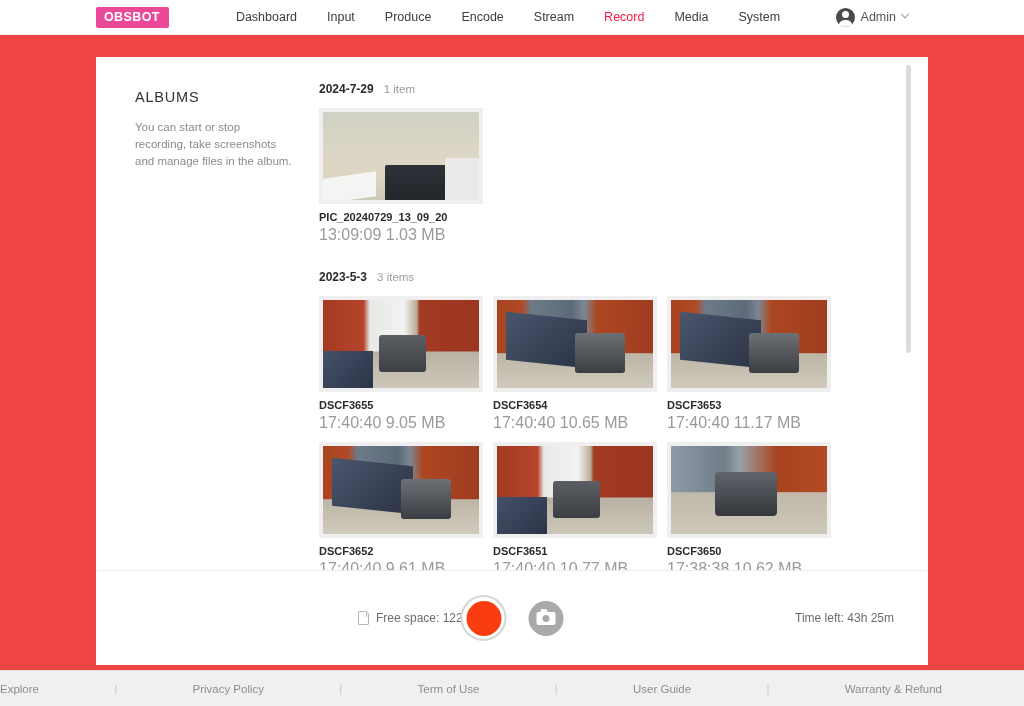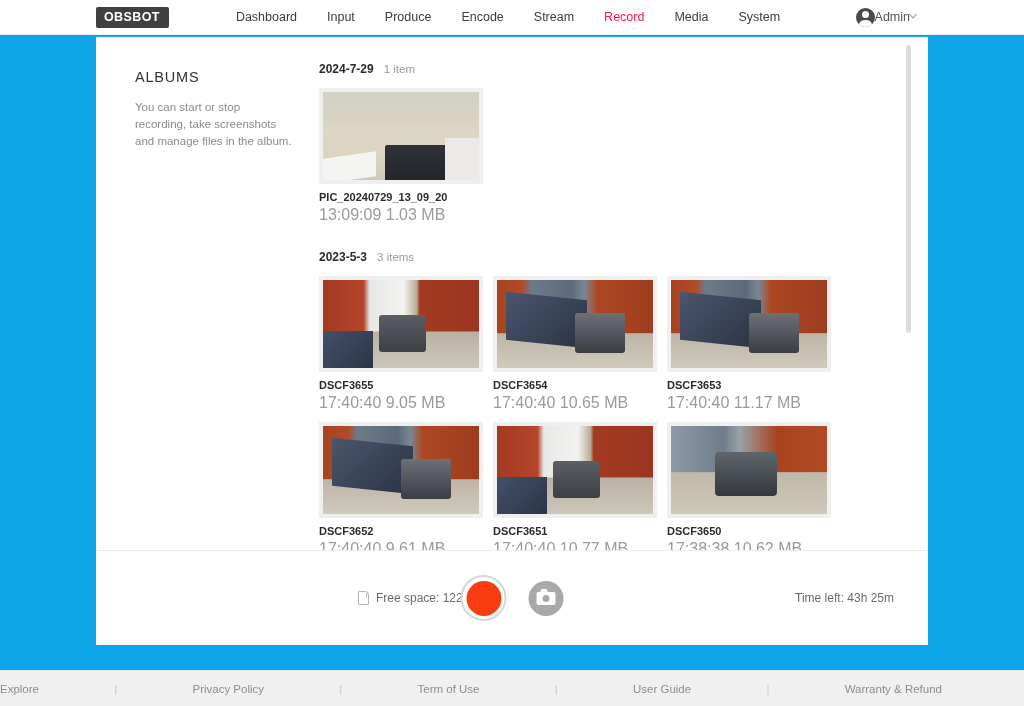--- a/index.html
+++ b/index.html
@@ -14,21 +14,21 @@
   .topbar {
     height: 35px;
     background: #ffffff;
     display: flex;
     align-items: center;
     position: relative;
     border-bottom: 1px solid #ececec;
   }
   .logo {
     margin-left: 96px;
-    background: #404040;
+    background: #ec4899;
     color: #ffffff;
     font-size: 12.5px;
     font-weight: bold;
     letter-spacing: 0.4px;
     padding: 4px 9px 4px 8px;
     border-radius: 2px;
     line-height: 13px;
   }
   .nav {
     display: flex;
@@ -39,23 +39,24 @@
   .nav-item {
     font-size: 12.5px;
     color: #3d3d3d;
     cursor: pointer;
     white-space: nowrap;
   }
   .nav-item.active { color: #ff1744; }
 
   .admin {
     position: absolute;
-    right: 108px;
-    display: flex;
-    align-items: center;
+    right: 116px;
+    display: flex;
+    align-items: center;
+    gap: 6px;
     cursor: pointer;
     margin-left: 20px;
   }
   .avatar {
     width: 19px; height: 19px;
     border-radius: 50%;
     background: #4a4a4a;
     position: relative;
     overflow: hidden;
     flex: none;
@@ -80,22 +81,22 @@
   .chev {
     width: 6px; height: 6px;
     border-right: 1.3px solid #9b9b9b;
     border-bottom: 1.3px solid #9b9b9b;
     transform: rotate(45deg) translate(-2px, -2px);
   }
 
   
   .page {
     height: 635px;
-    background: #0ea5e9;
-    padding-top: 2px;
+    background: #ef4444;
+    padding-top: 22px;
     display: flex;
     justify-content: center;
   }
   .card {
     width: 832px;
     height: 608px;
     background: #ffffff;
     display: flex;
     flex-direction: column;
     position: relative;

